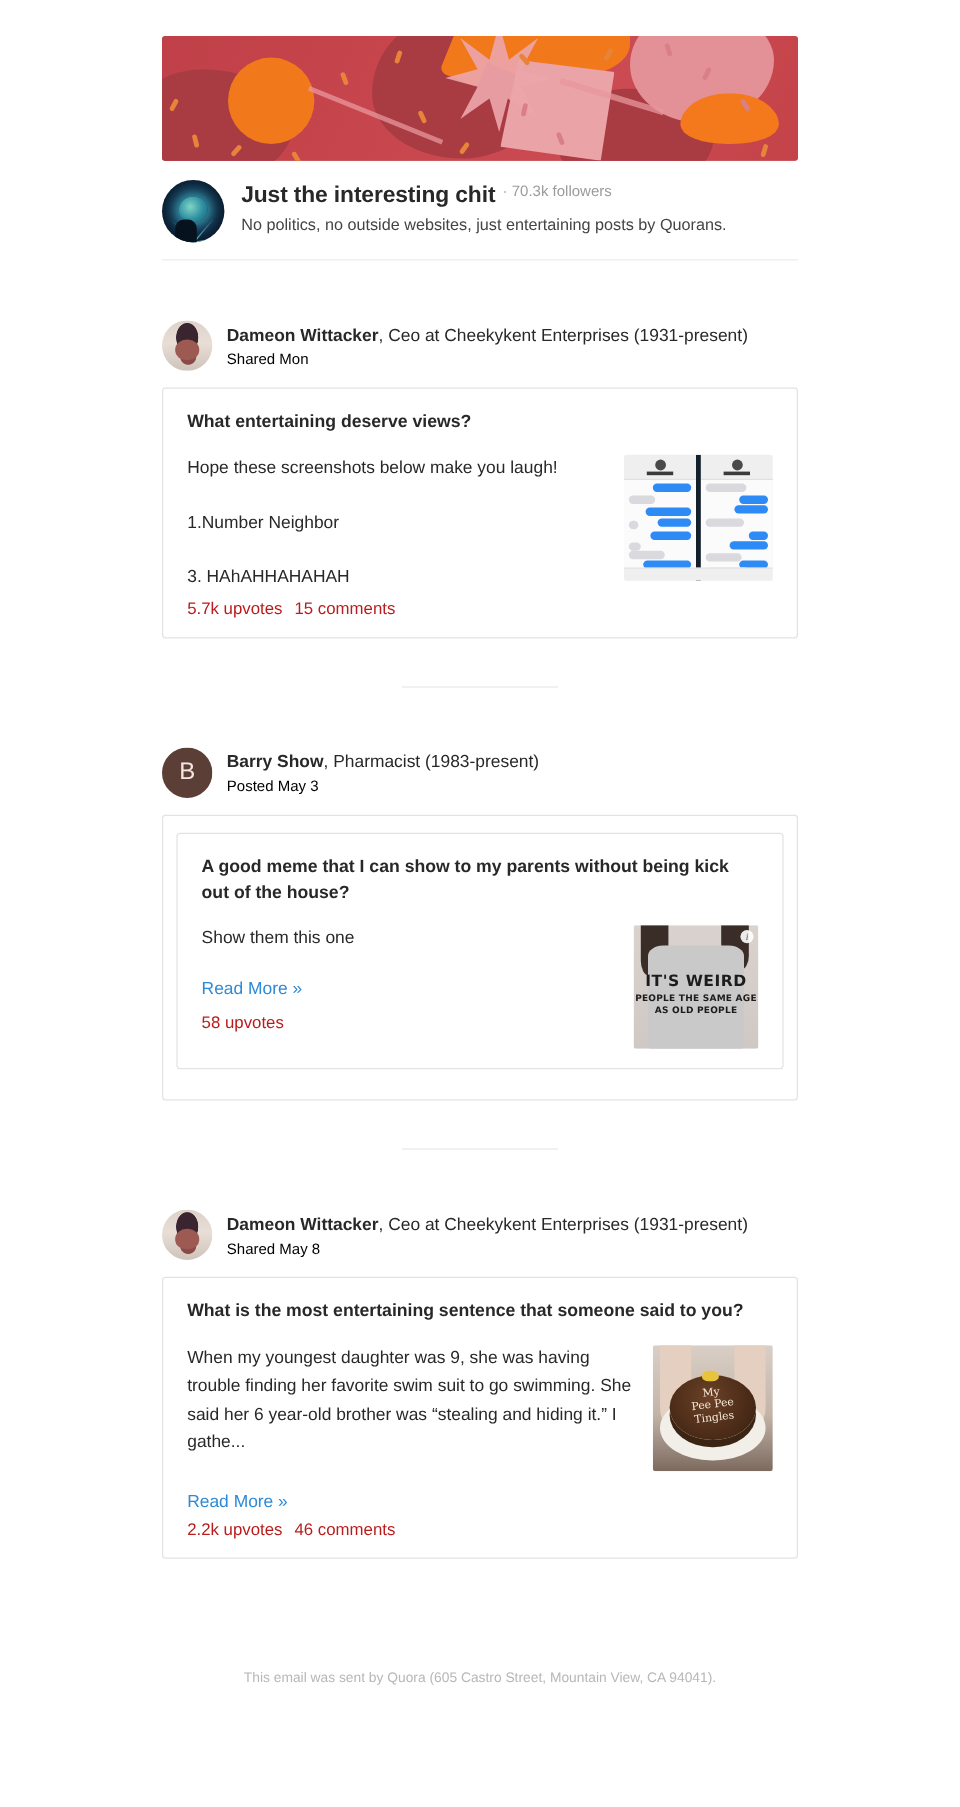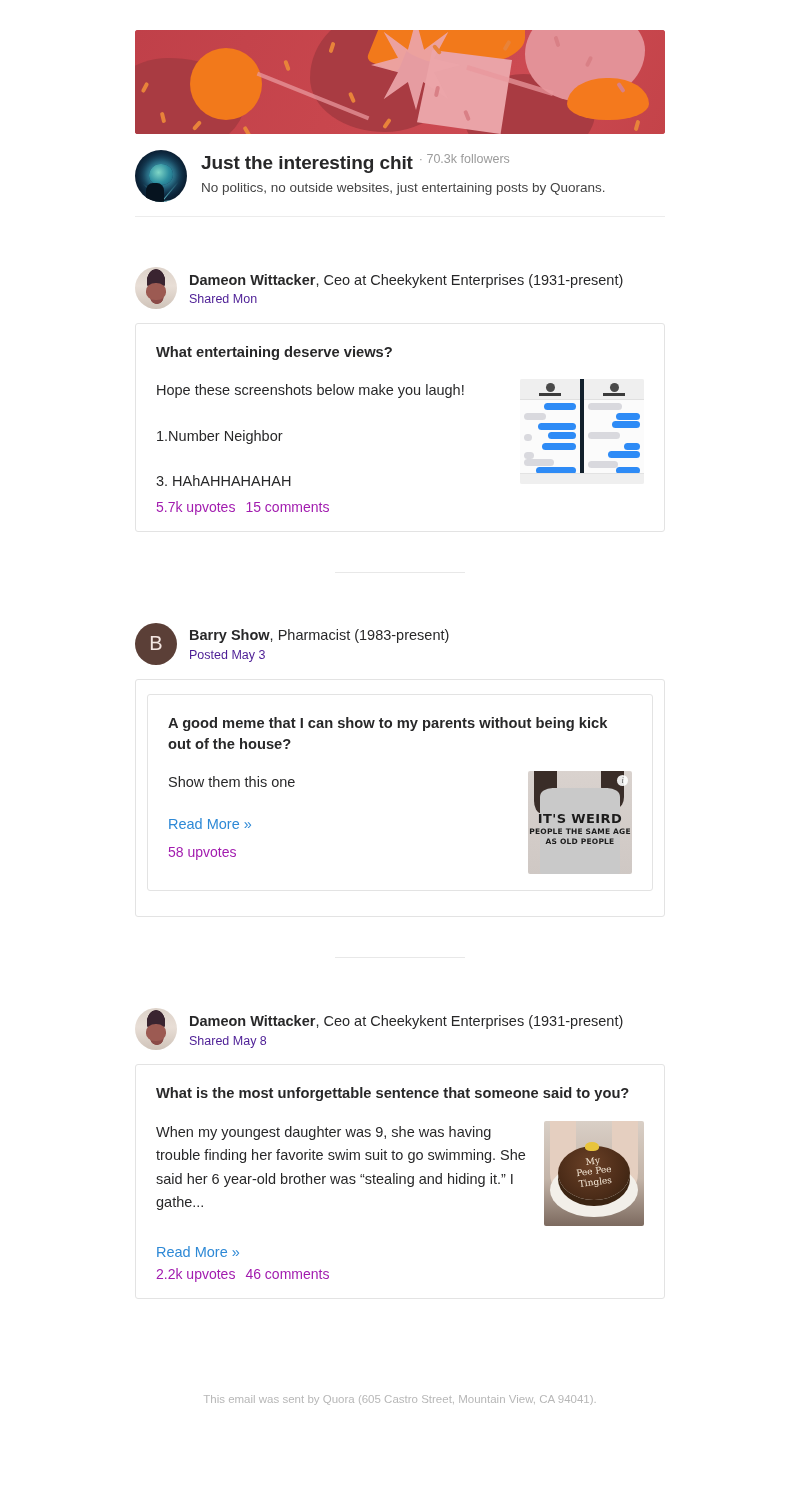--- a/index.html
+++ b/index.html
@@ -203,21 +203,21 @@
   }
   .author-line {
     font-size: 14.5px;
     color: #282829;
     line-height: 1.3;
   }
   .author-name { font-weight: bold; }
   .author-cred { font-weight: normal; }
   .author-sub {
     font-size: 12.5px;
-    color: #4c1d95;
+    color: #000000;
     margin-top: 3px;
   }
 
   .card {
     margin-top: 14px;
     border: 1px solid #e3e3e3;
     border-radius: 3px;
     background: #fff;
     padding: 18px 20px 16px 20px;
   }
@@ -409,21 +409,21 @@
     display: inline-block;
     margin-top: 18px;
     font-size: 14.5px;
     color: #2e89d6;
     text-decoration: none;
   }
   .ellipsis-pre { color: #282829; }
   .stats {
     margin-top: 5px;
     font-size: 14px;
-    color: #a21caf;
+    color: #b91c1c;
   }
   .stats span + span { margin-left: 10px; }
 
   .divider {
     width: 130px;
     height: 1px;
     background: #e8e8e8;
     margin: 40px auto 0 auto;
   }
 
@@ -631,21 +631,21 @@
         </div>
         <div class="author-meta">
           <div class="author-line">
             <span class="author-name">Dameon Wittacker</span><span class="author-cred">, Ceo at Cheekykent Enterprises (1931-present)</span>
           </div>
           <div class="author-sub">Shared May 8</div>
         </div>
       </div>
 
       <div class="card">
-        <div class="q-title">What is the most unforgettable sentence that someone said to you?</div>
+        <div class="q-title">What is the most entertaining sentence that someone said to you?</div>
         <div class="body-flex">
           <div class="body-text para">
             <p>When my youngest daughter was 9, she was having trouble finding her favorite swim suit to go swimming. She said her 6 year-old brother was “stealing and hiding it.” I gathe...</p>
           </div>
           <div class="thumb thumb-cake">
             <div class="cake-bg"></div>
             <div class="cake-arm l"></div>
             <div class="cake-arm r"></div>
             <div class="cake-plate"></div>
             <div class="cake-top"></div>

